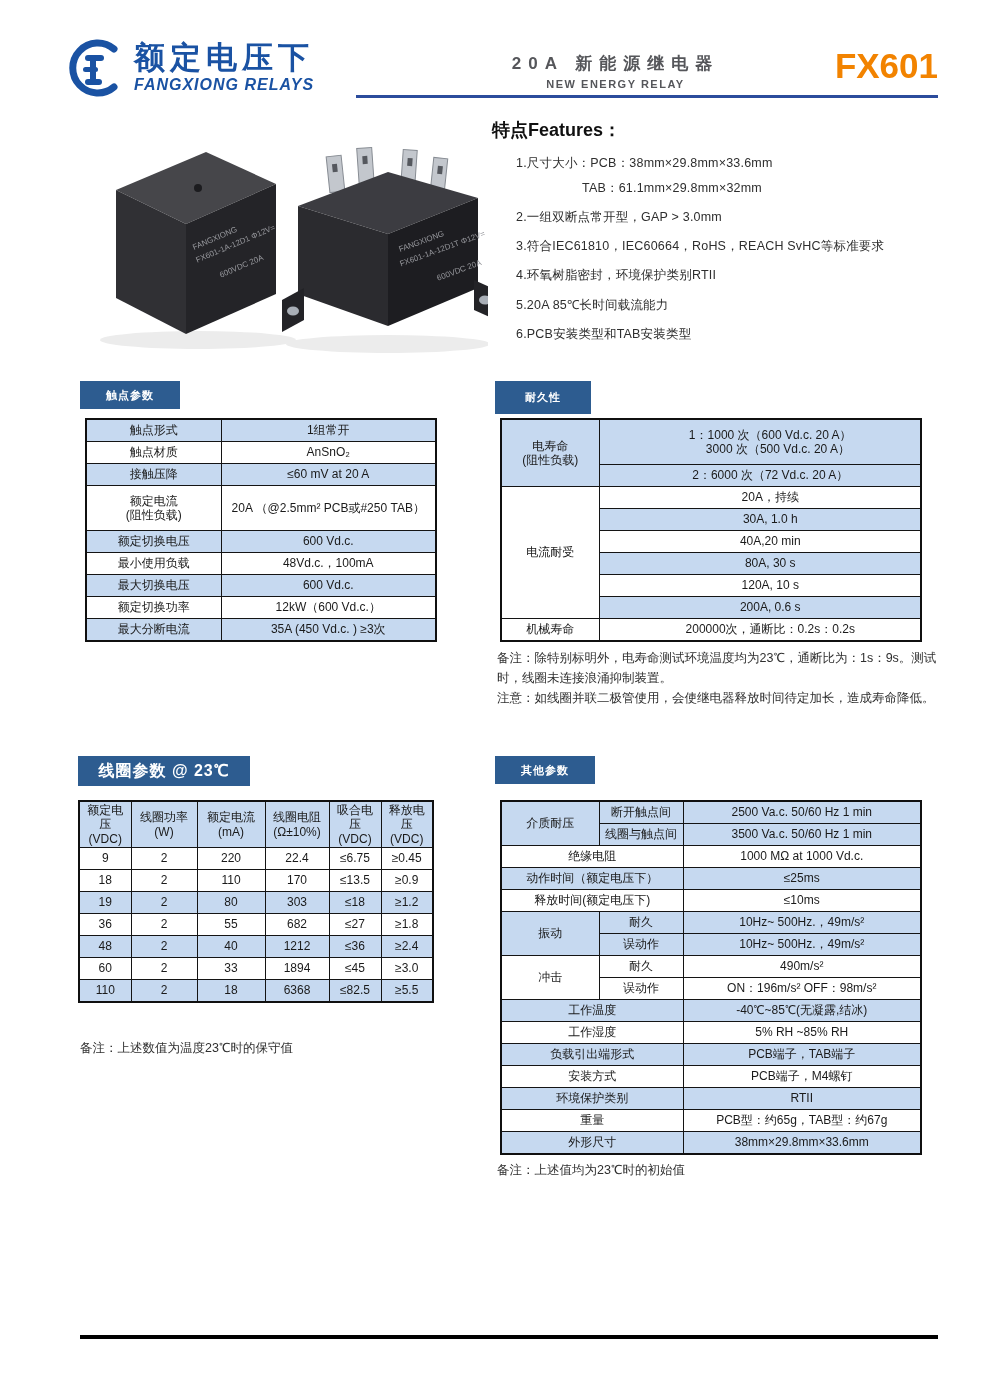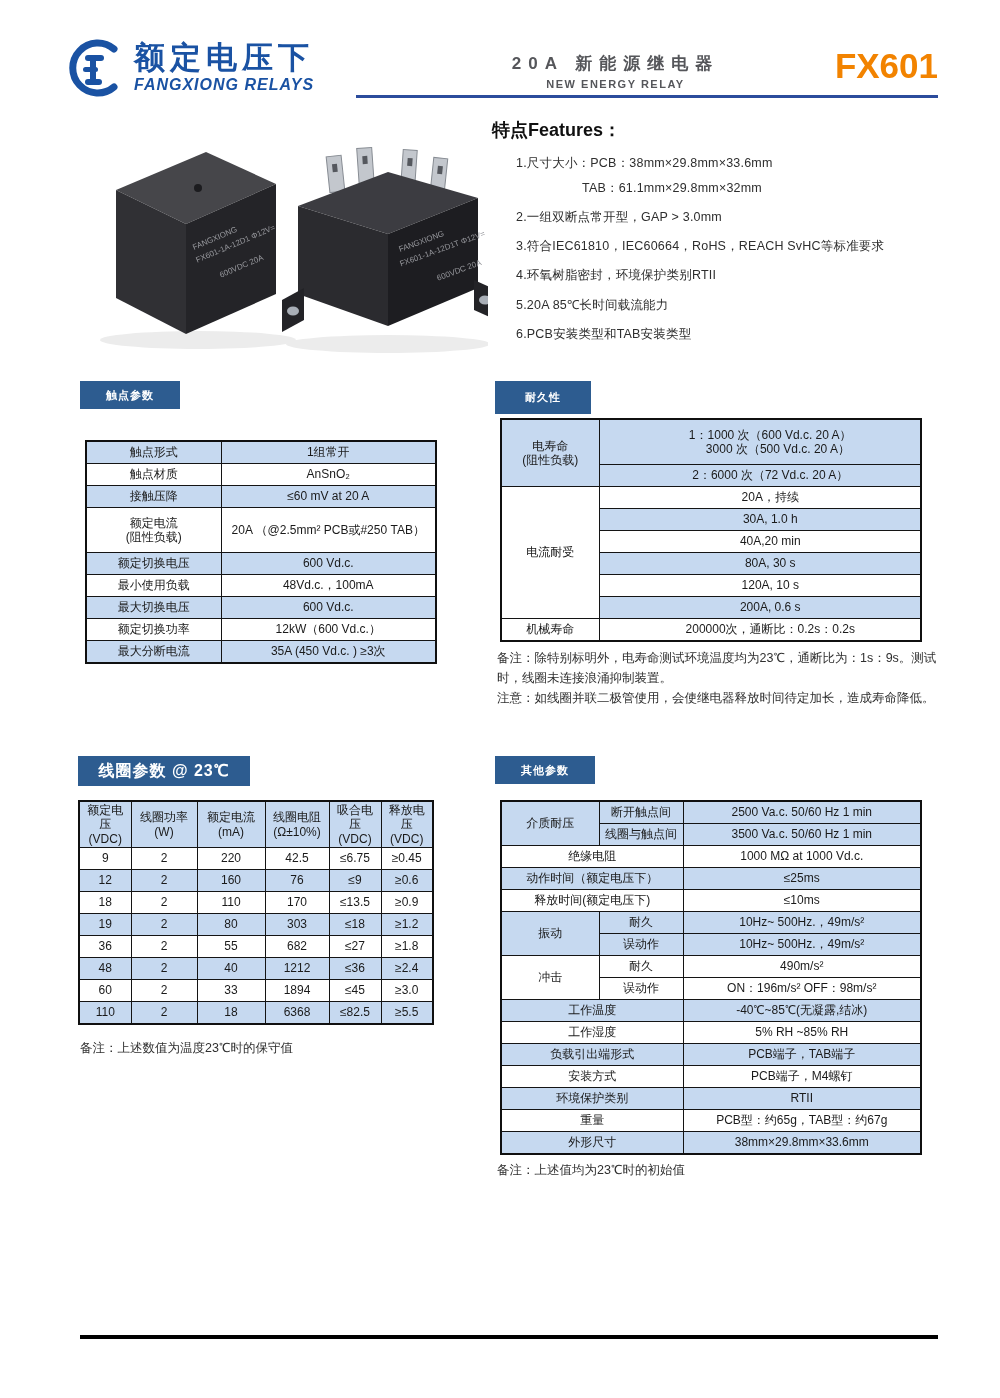--- a/index.html
+++ b/index.html
@@ -28,21 +28,21 @@
   
   .sec-badge{position:absolute;background:#2d5c90;color:#fff;font-weight:bold;font-size:11px;
              display:flex;align-items:center;justify-content:center;letter-spacing:1px;}
   #badge-contact{left:80px;top:381px;width:100px;height:28px;}
   #badge-endurance{left:495px;top:381px;width:96px;height:33px;font-family:Liberation Mono, monospace;}
   #badge-coil{left:78px;top:756px;width:172px;height:30px;font-size:16px;}
   #badge-other{left:495px;top:756px;width:100px;height:28px;}
 
   
   .tblwrap{position:absolute;}
-  #contact-table{left:85px;top:440px;border-radius:27px;}
+  #contact-table{left:85px;top:418px;border-radius:27px;}
   #endurance-table{left:500px;top:418px;}
   #coil-table{left:78px;top:800px;}
   #other-table{left:500px;top:800px;}
   table.tbl{border-collapse:collapse;table-layout:fixed;border:2px solid #101010;}
   .tbl td,.tbl th{border:1px solid #141414;font-size:12px;color:#1a1a1a;text-align:center;
                   vertical-align:middle;padding:1px 3px;height:19px;line-height:1.2;overflow:hidden;}
   .tbl tr.shade td,.tbl tr.shade th{background:#c6d9f0;}
   .tbl tr.tall td{height:42px;}
   .tbl .left{text-align:center;padding-left:24px;}
   .tbl th{font-weight:normal;background:#c6d9f0;height:40px;}
@@ -263,31 +263,23 @@
             <th>线圈电阻<br>(Ω±10%)</th>
             <th>吸合电压<br>(VDC)</th>
             <th>释放电压<br>(VDC)</th>
           </tr>
         </thead>
       <tbody>
           <tr>
             <td class="val">9</td>
             <td class="val">2</td>
             <td class="val">220</td>
-            <td class="val">42.5</td>
+            <td class="val">22.4</td>
             <td class="val">≤6.75</td>
             <td class="val">≥0.45</td>
-          </tr>
-          <tr class="shade">
-            <td class="val">12</td>
-            <td class="val">2</td>
-            <td class="val">160</td>
-            <td class="val">76</td>
-            <td class="val">≤9</td>
-            <td class="val">≥0.6</td>
           </tr>
           <tr>
             <td class="val">18</td>
             <td class="val">2</td>
             <td class="val">110</td>
             <td class="val">170</td>
             <td class="val">≤13.5</td>
             <td class="val">≥0.9</td>
           </tr>
           <tr class="shade">

